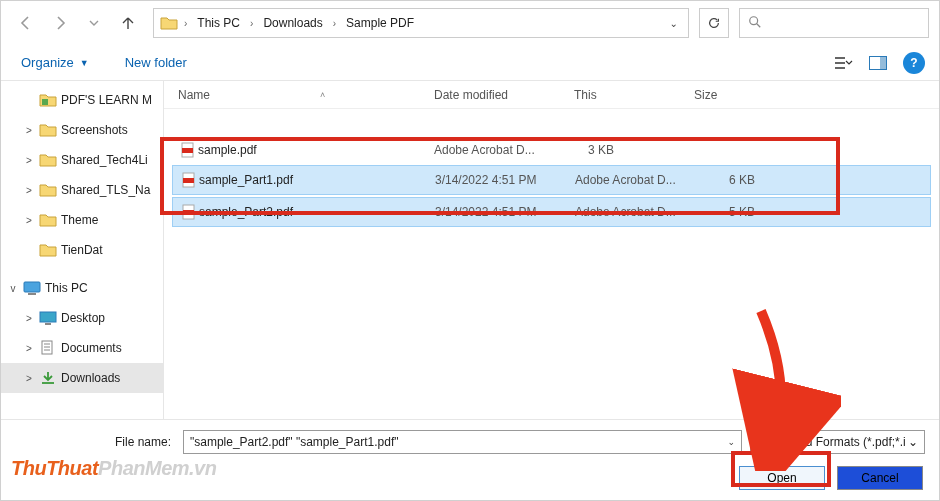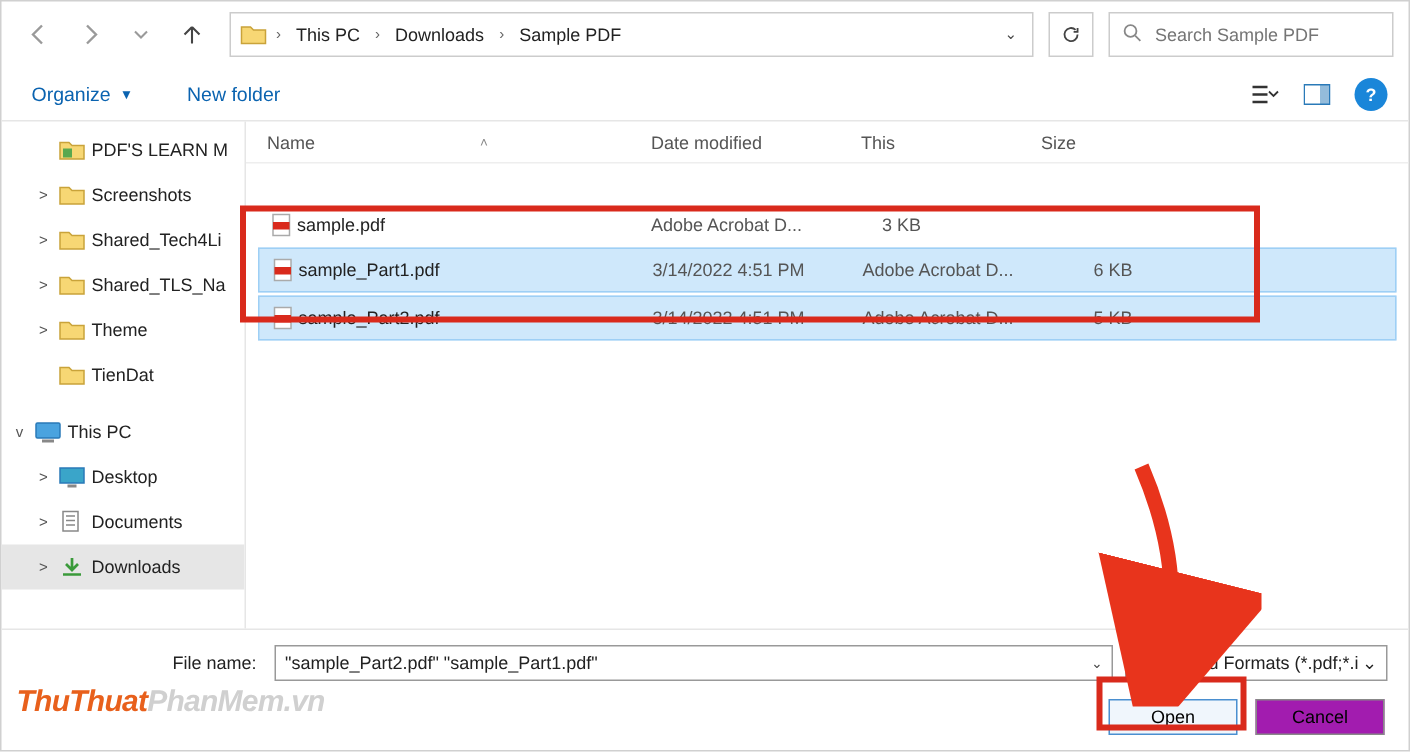--- a/index.html
+++ b/index.html
@@ -57,21 +57,21 @@
   .highlight-box { position: absolute; border: 4px solid #d92a1c; pointer-events: none; }
 
   
   .bottom { border-top: 1px solid #e6e6e6; height: 76px; padding: 10px 14px 0; position: relative; }
   .fn-row { display: flex; align-items: center; gap: 8px; }
   .fn-label { width: 160px; text-align: right; padding-right: 4px; }
   .fn-input { flex: 1; height: 24px; border: 1px solid #999; padding: 0 6px; display: flex; align-items: center; justify-content: space-between; }
   .fn-input .dd { font-size: 9px; color: #444; }
   .filter-dd { width: 175px; height: 24px; border: 1px solid #999; display: flex; align-items: center; justify-content: space-between; padding: 0 6px; }
   .btn-row { display: flex; justify-content: flex-end; gap: 12px; margin-top: 12px; padding-right: 2px; }
-  .dlg-btn { width: 86px; height: 24px; border: 1px solid #888; background: #a21caf; font-size: 12px; }
+  .dlg-btn { width: 86px; height: 24px; border: 1px solid #888; background: #1d4ed8; font-size: 12px; }
   .dlg-btn.primary { border: 1px solid #4a8fd0; background: #f0f6fc; }
 
   
   .watermark { position: absolute; left: 10px; bottom: 20px; font-size: 20px; font-weight: 700; font-style: italic; letter-spacing: -0.5px; pointer-events: none; }
   .watermark .w1 { color: #e8601c; }
   .watermark .w2 { color: #d0d0d0; }
 
   
   .arrow-svg { position: absolute; pointer-events: none; }
 
@@ -124,21 +124,20 @@
       </svg>
   </button>
 
   <div class="search-box">
     <span>
       <svg width="14" height="14" viewBox="0 0 16 16">
           <circle cx="6.5" cy="6.5" r="4.5" stroke="#888" stroke-width="1.4" fill="none"></circle>
           <path d="M10 10 L14 14" stroke="#888" stroke-width="1.4"></path>
         </svg>
     </span>
-    <input placeholder="Search Sample PDF" style="">
   </div>
 </div>
 
 <div class="toolbar">
   <button class="tool-link">
     <span>Organize</span>
     <span class="dd">▼</span>
   </button>
   <button class="tool-link" style="margin-left:24px">
     <span>New folder</span>

